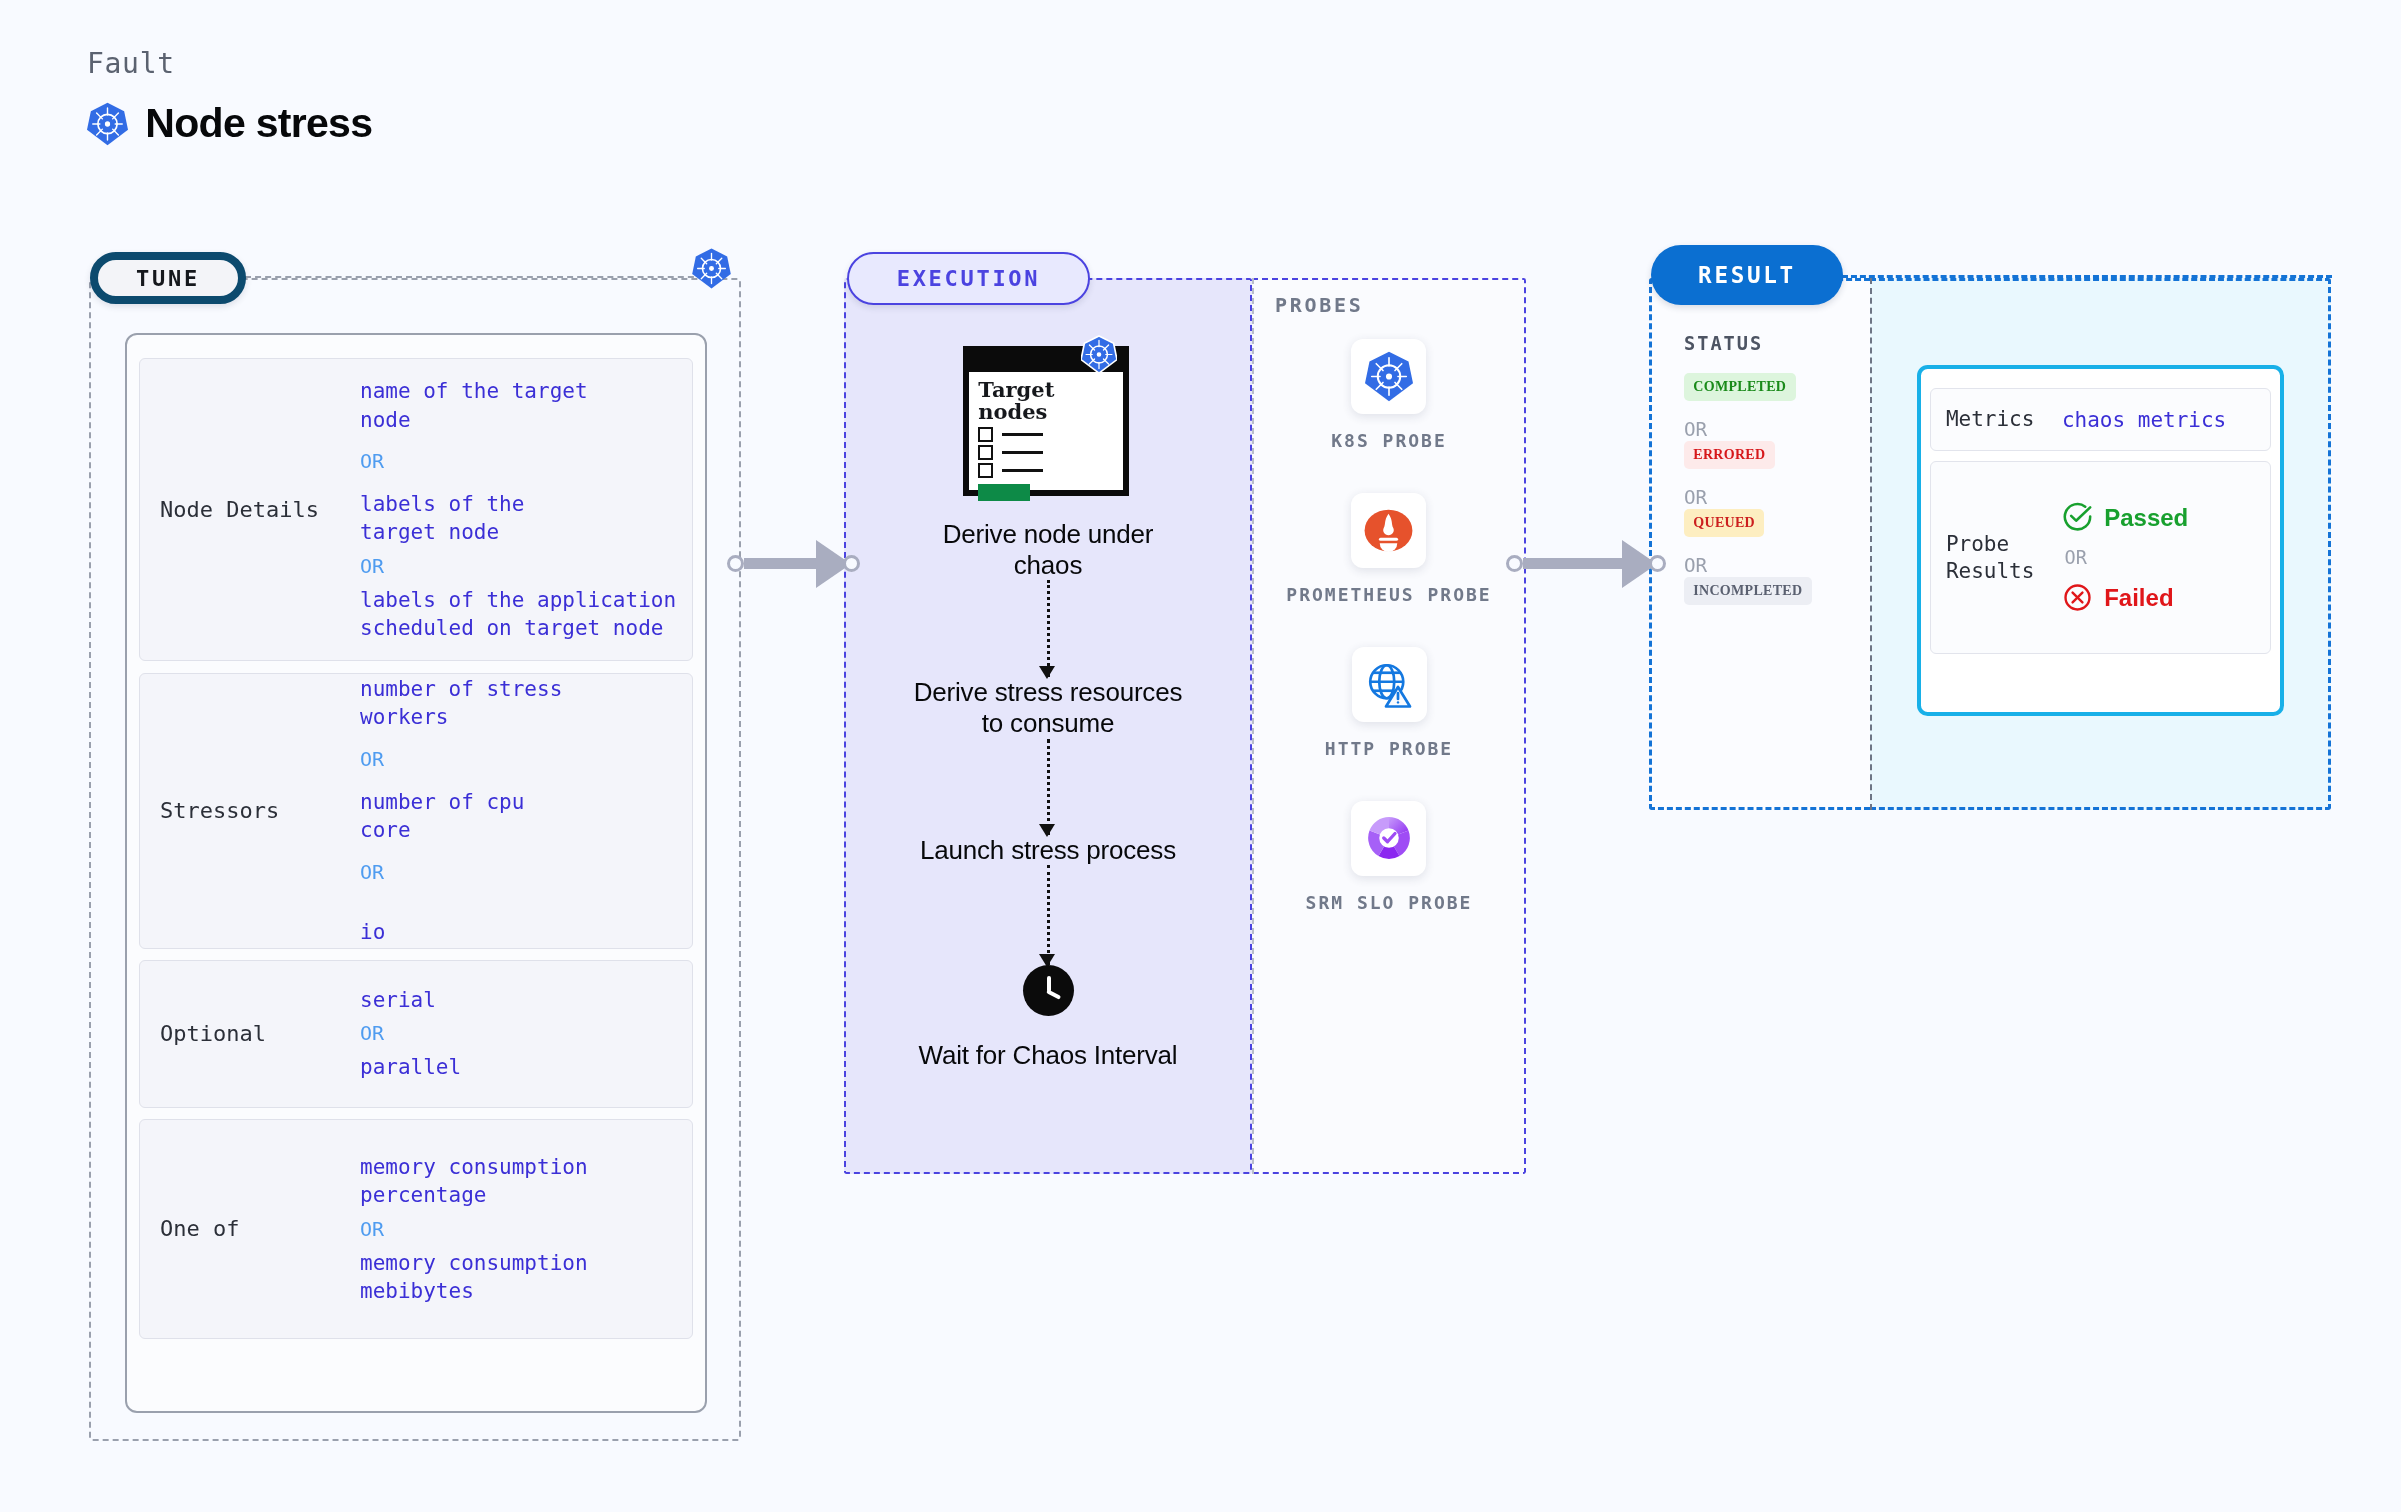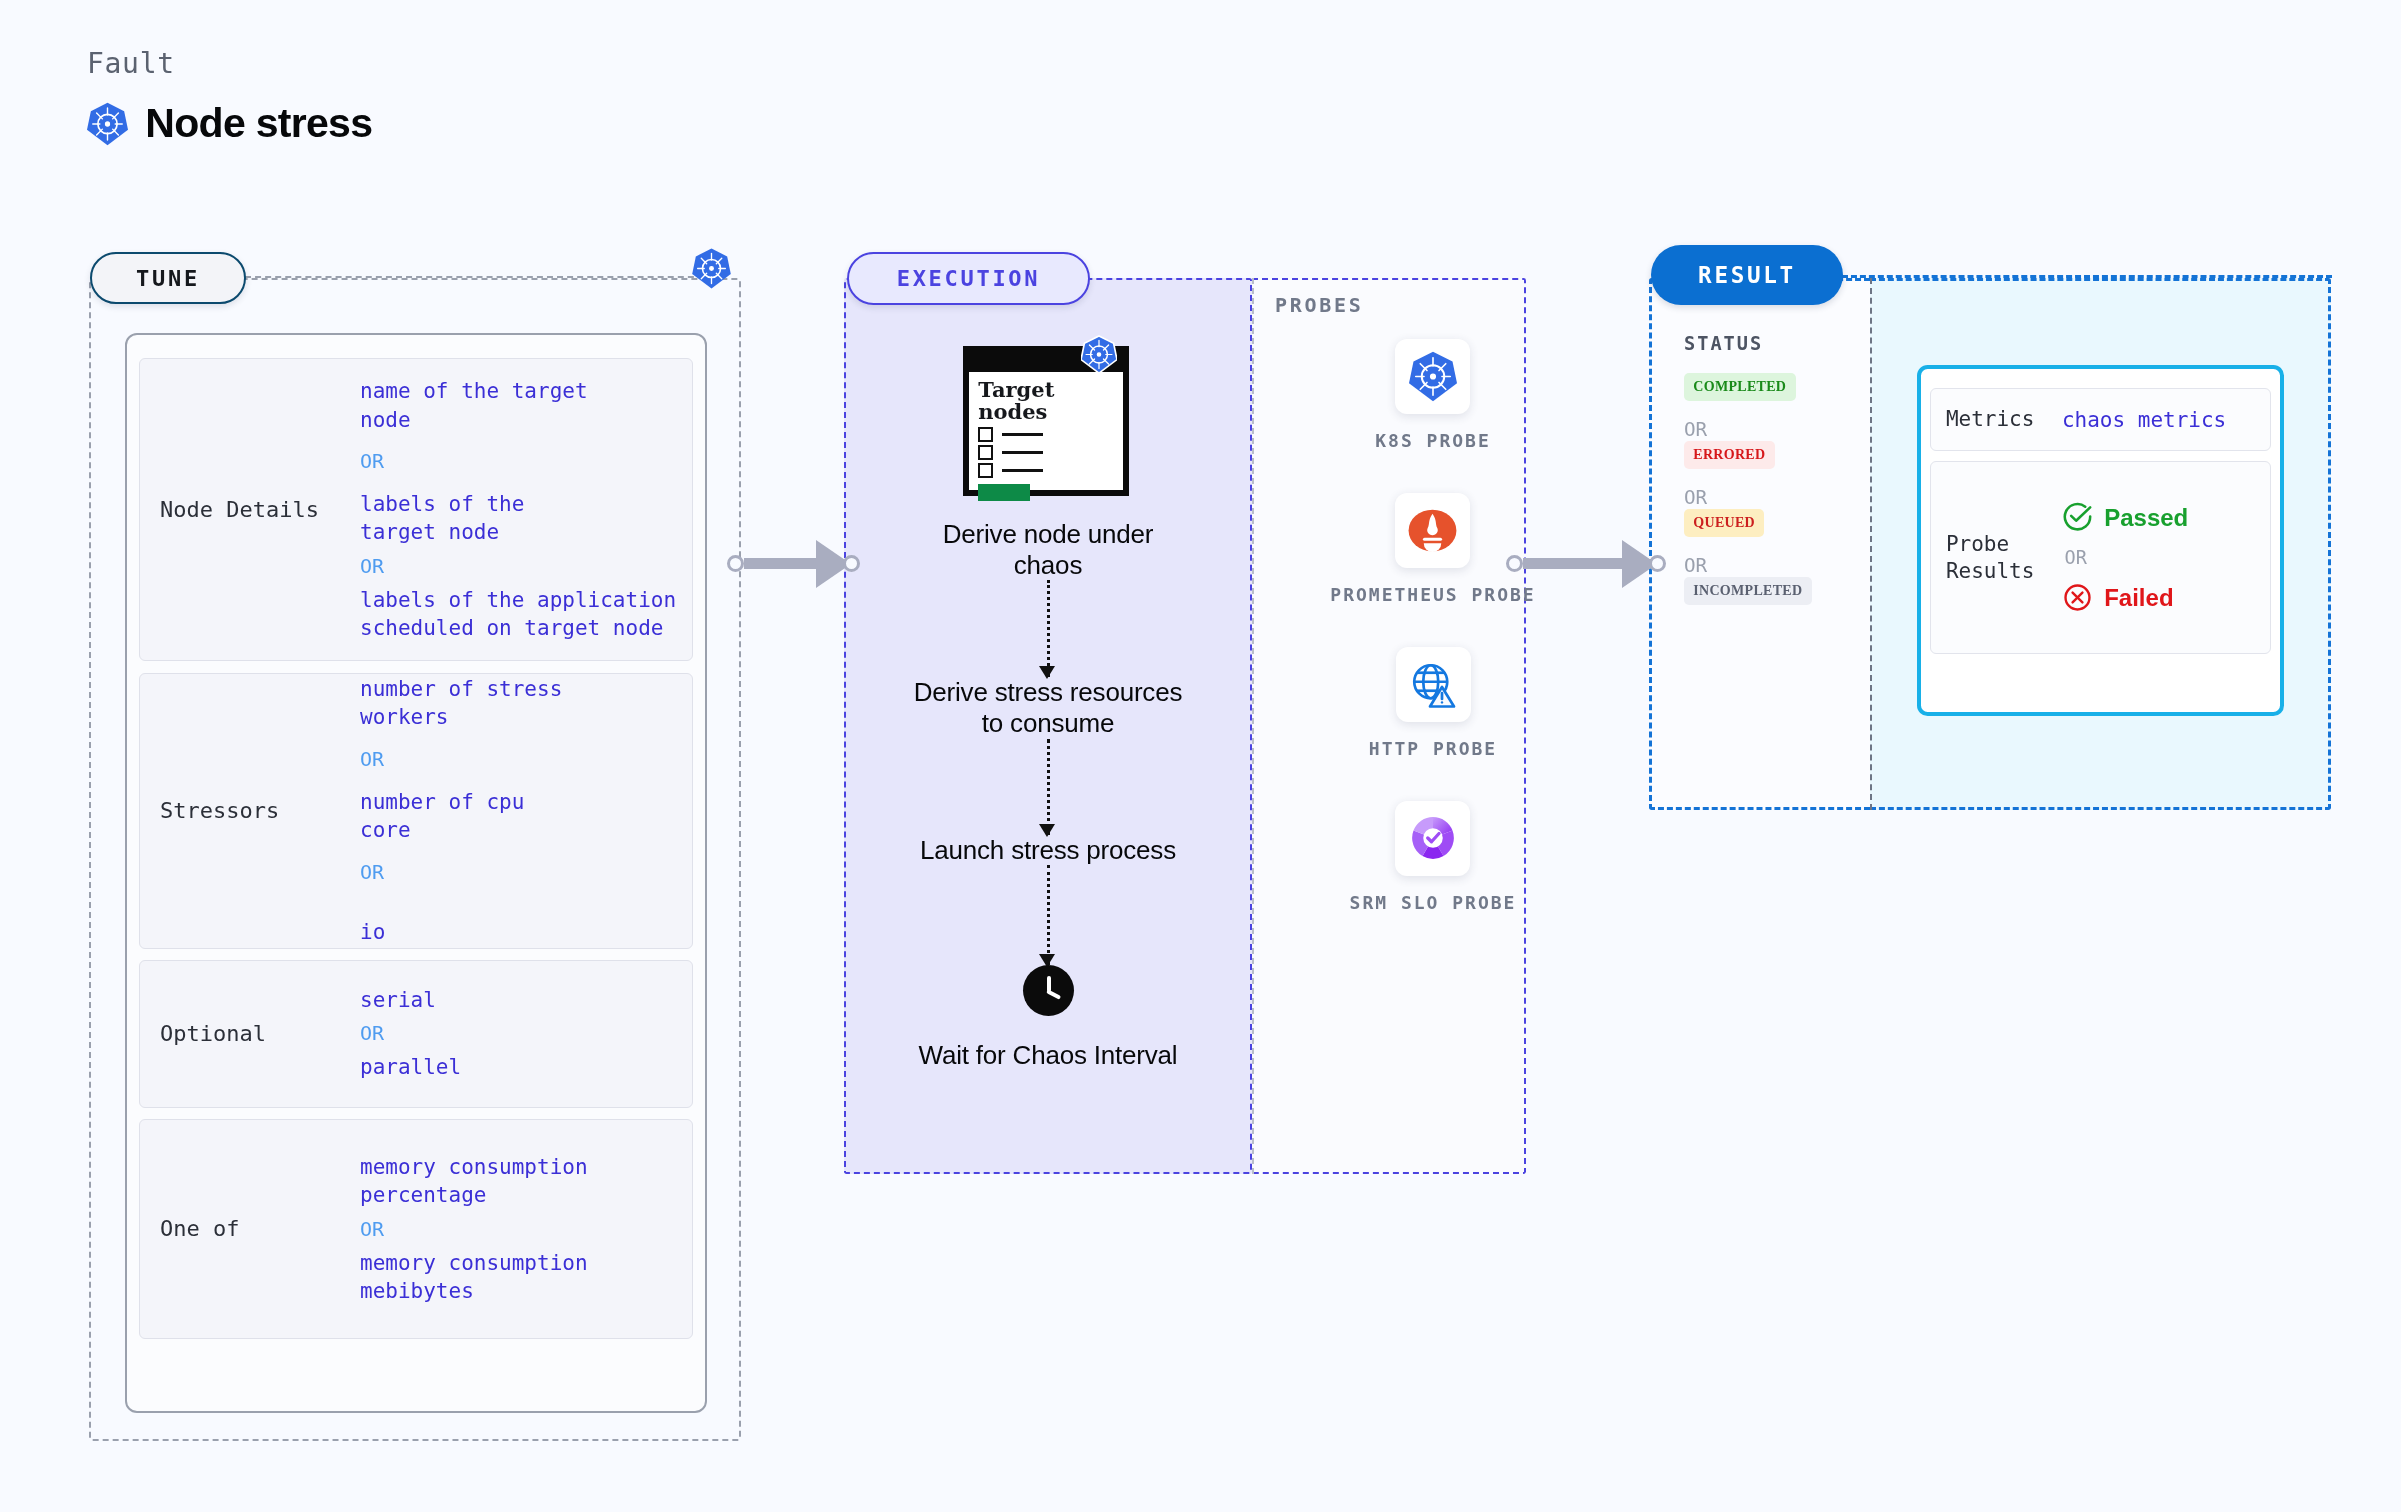--- a/index.html
+++ b/index.html
@@ -27,21 +27,21 @@
     border-radius:665px;
     font-family:"DejaVu Sans Mono","Liberation Mono",monospace;
     font-weight:bold;
     letter-spacing:2.7px;
     box-sizing:border-box;
     position:absolute;
     z-index:6;
   }
   #tune-pill{
     left:90px;top:252px;width:156px;height:52px;
-    background:#f3f4f8;border:2px solid #0c4a6e;color:#15181d;
+    background:#f3f4f8;border:8px solid #0c4a6e;color:#15181d;
     font-size:22px;box-shadow:0 2.7px 6px rgba(40,50,80,.13);
   }
   #exec-pill{
     left:847px;top:252px;width:243px;height:53px;
     background:#e8e9fe;border:2.7px solid #4b43e0;color:#4b43e0;
     font-size:22px;box-shadow:0 2.7px 6px rgba(40,50,80,.13);
   }
   #result-pill{
     left:1651px;top:245px;width:192px;height:60px;
     background:#0b6fd1;border:none;color:#fff;
@@ -162,21 +162,21 @@
     border-left:8.7px solid transparent;border-right:8.7px solid transparent;
     border-top:13.3px solid #111;
   }
   #clock{width:51px;height:51px;border-radius:50%;background:#0b0b0b;position:relative;}
   #clock .hh{position:absolute;left:24px;top:10.6px;width:4px;height:16px;background:#fff;border-radius:2px;}
   #clock .mm{position:absolute;left:24.6px;top:24px;width:14.6px;height:4px;background:#fff;border-radius:2px;
     transform-origin:0 50%;transform:rotate(28deg);}
 
   
   #probes-list{position:absolute;left:1252px;top:339px;width:274px;
-    display:flex;flex-direction:column;align-items:center;padding-left:44px;}
+    display:flex;flex-direction:column;align-items:center;}
   .probe{display:flex;flex-direction:column;align-items:center;}
   .probe-ic{
     width:75px;height:75px;background:#fff;border-radius:12px;
     box-shadow:0 2.7px 9.3px rgba(40,50,80,.12);
     display:flex;align-items:center;justify-content:center;
   }
   .probe-lbl{
     margin-top:14.6px;text-align:center;
     font-family:"DejaVu Sans Mono","Liberation Mono",monospace;
     font-size:18px;letter-spacing:2px;color:#71798a;font-weight:bold;line-height:1.3;

